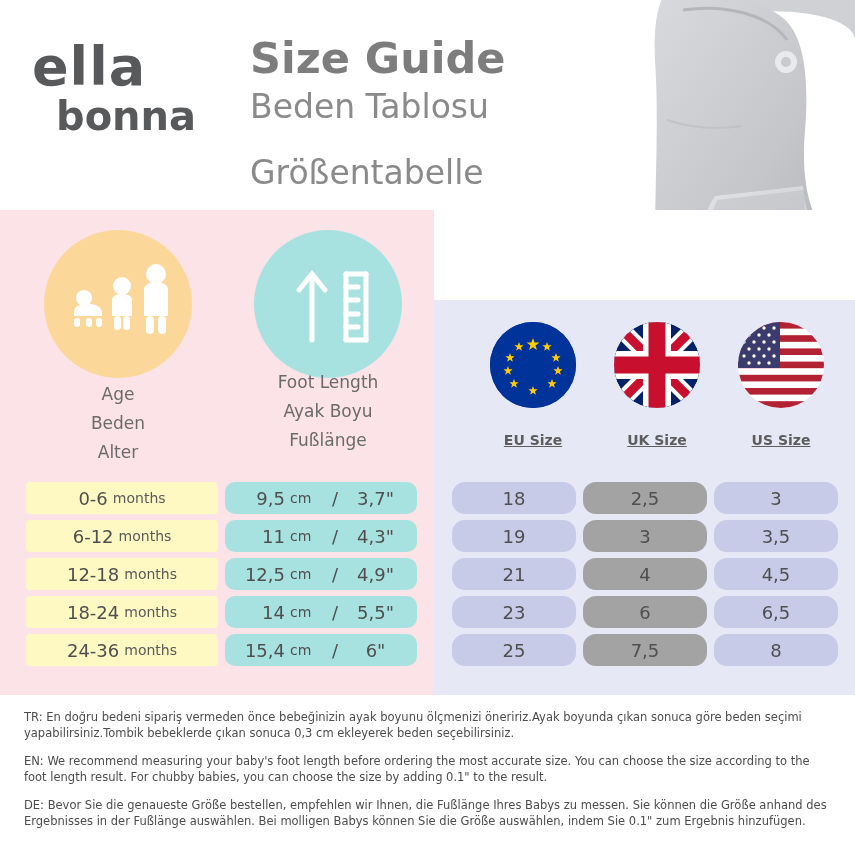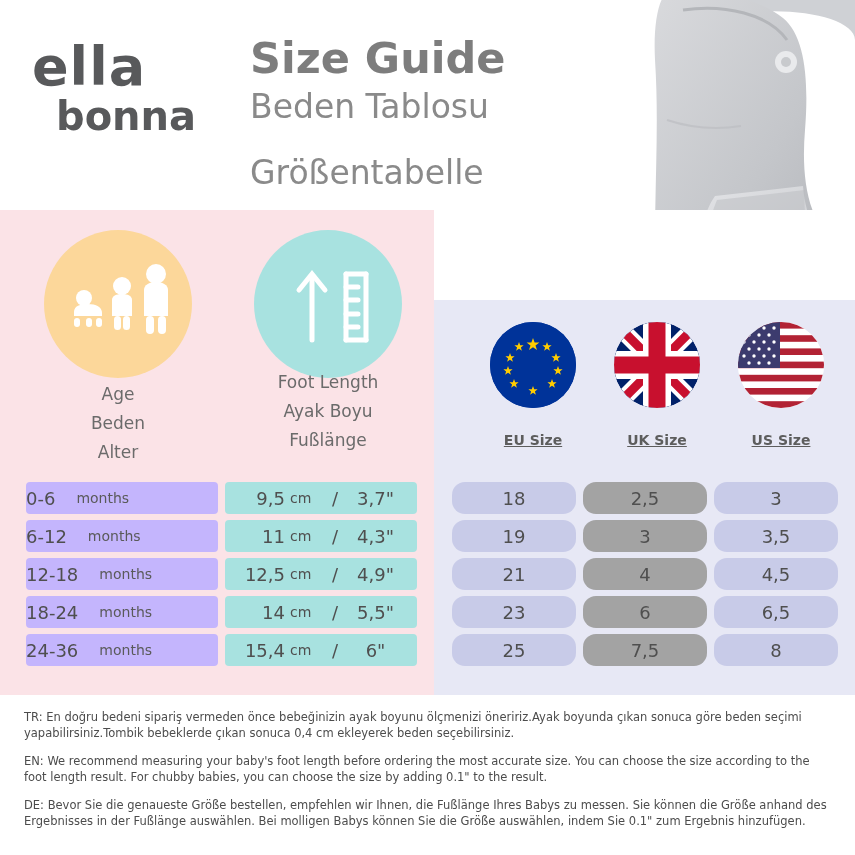--- a/index.html
+++ b/index.html
@@ -164,37 +164,37 @@
     left: 26px; top: 482px;
     width: 400px;
   }
   .row {
     display: flex;
     gap: 7px;
     margin-bottom: 6px;
   }
   .cell-age {
     width: 192px; height: 32px;
-    background: #c4b5fd;
+    background: #fef9c3;
     border-radius: 4px;
     display: flex;
     align-items: center;
+    justify-content: center;
     color: #4f4f4f;
     font-size: 18px;
-    gap: 16px;
   }
   .cell-age .mo {
     font-size: 14px;
     margin-left: 5px;
     color: #5a5a5a;
   }
   .cell-foot {
     width: 192px; height: 32px;
     background: #a8e2e0;
-    border-radius: 4px;
+    border-radius: 10px;
     display: flex;
     align-items: center;
     color: #4f4f4f;
     font-size: 18px;
     padding: 7px 8px;
     box-sizing: border-box;
   }
   .cell-foot .cm-num { width: 52px; text-align: right; }
   .cell-foot .cm-unit { width: 38px; font-size: 14px; padding-left: 5px; }
   .cell-foot .slash { width: 14px; text-align: center; }
@@ -519,18 +519,18 @@
 
     <div class="rrow">
       <div class="cell-size eu">25</div>
       <div class="cell-size uk">7,5</div>
       <div class="cell-size us">8</div>
     </div>
 
   </div>
 
   <div class="footer">
-    <div class="note">TR: En doğru bedeni sipariş vermeden önce bebeğinizin ayak boyunu ölçmenizi öneririz.Ayak boyunda çıkan sonuca göre beden seçimi yapabilirsiniz.Tombik bebeklerde çıkan sonuca 0,4 cm ekleyerek beden seçebilirsiniz.</div>
+    <div class="note">TR: En doğru bedeni sipariş vermeden önce bebeğinizin ayak boyunu ölçmenizi öneririz.Ayak boyunda çıkan sonuca göre beden seçimi yapabilirsiniz.Tombik bebeklerde çıkan sonuca 0,3 cm ekleyerek beden seçebilirsiniz.</div>
     <div class="note">EN: We recommend measuring your baby's foot length before ordering the most accurate size. You can choose the size according to the foot length result. For chubby babies, you can choose the size by adding 0.1"  to the result.</div>
     <div class="note">DE: Bevor Sie die genaueste Größe bestellen, empfehlen wir Ihnen, die Fußlänge Ihres Babys zu messen. Sie können die Größe anhand des Ergebnisses in der Fußlänge auswählen. Bei molligen Babys können Sie die Größe auswählen, indem Sie 0.1" zum Ergebnis hinzufügen.</div>
   </div>
 
 </div>
 
 </body></html>

